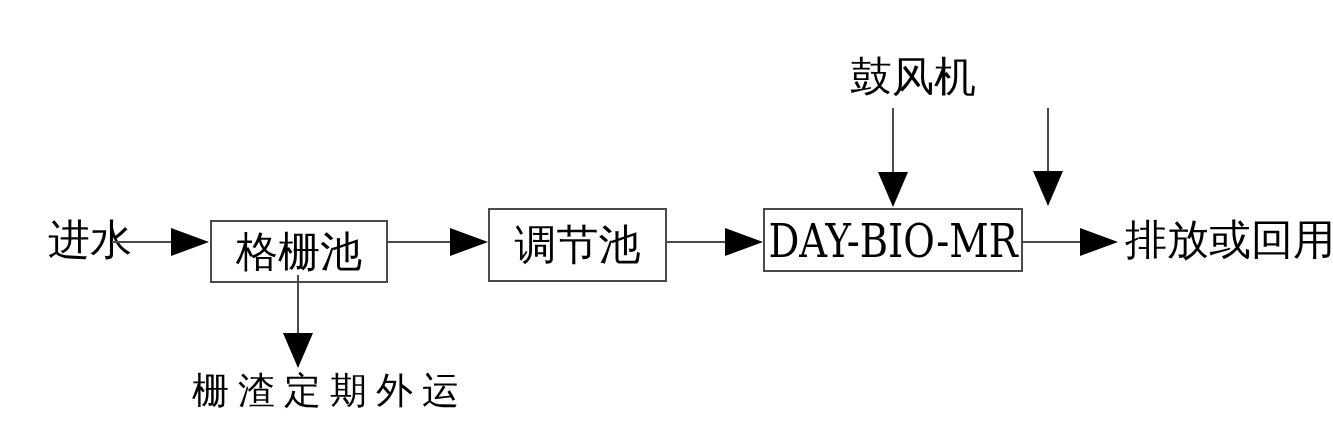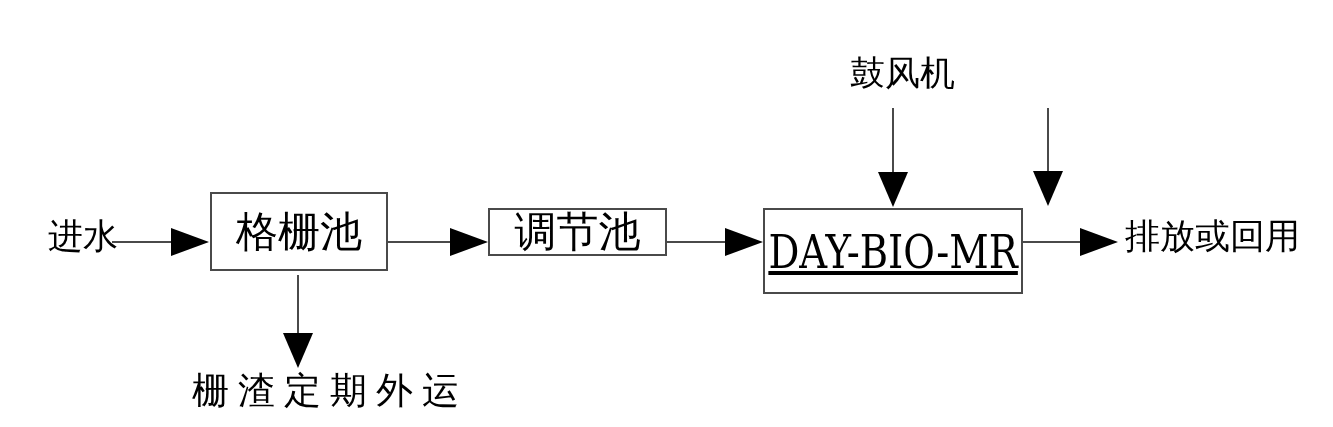--- a/index.html
+++ b/index.html
@@ -6,21 +6,21 @@
   .canvas{
     position:relative;
     width:1333px;height:427px;
     background:var(--bg,#ffffff);
     font-family:"DejaVu Serif","Liberation Serif",serif;
     color:var(--text,#000000);
     overflow:hidden;
   }
   .txt{
     position:absolute;
-    font-size:35px;
+    font-size:42px;
     line-height:1.05;
     white-space:nowrap;
   }
   .box{
     position:absolute;
     box-sizing:border-box;
     border:2px solid var(--border,#4a4a4a);
     background:#ffffff;
     display:flex;align-items:center;justify-content:center;
   }
@@ -52,35 +52,35 @@
 </head>
 <body>
 
 <div class="canvas">
 
   <div class="txt" style="left:12px;top:218px;margin-left:36px;">进水</div>
 
   <div class="hline" style="left:112px;top:241px;width:61px;"></div>
   <div class="arrow-right" style="left:171px;top:228px;"></div>
 
-  <div class="box" style="left:210px;top:192px;width:178px;height:79px;">
+  <div class="box" style="left:210px;top:220px;width:178px;height:63px;">
     <span class="label">格栅池</span>
   </div>
 
   <div class="hline" style="left:388px;top:241px;width:64px;"></div>
   <div class="arrow-right" style="left:450px;top:228px;"></div>
 
-  <div class="box" style="left:488px;top:208px;width:179px;height:48px;">
+  <div class="box" style="left:488px;top:208px;width:179px;height:74px;">
     <span class="label">调节池</span>
   </div>
 
   <div class="hline" style="left:667px;top:241px;width:60px;"></div>
   <div class="arrow-right" style="left:725px;top:228px;"></div>
 
-  <div class="box" style="left:763px;top:208px;width:260px;height:86px;text-decoration:underline;">
+  <div class="box" style="left:763px;top:208px;width:260px;height:64px;">
     <span class="label latin">DAY-BIO-MR</span>
   </div>
 
   <div class="hline" style="left:1023px;top:241px;width:59px;"></div>
   <div class="arrow-right" style="left:1080px;top:228px;"></div>
 
   <div class="txt" style="left:1125px;top:218px;">排放或回用</div>
 
   <div class="txt" style="left:850px;top:55px;">鼓风机</div>
   <div class="vline" style="left:892px;top:108px;height:65px;"></div>

